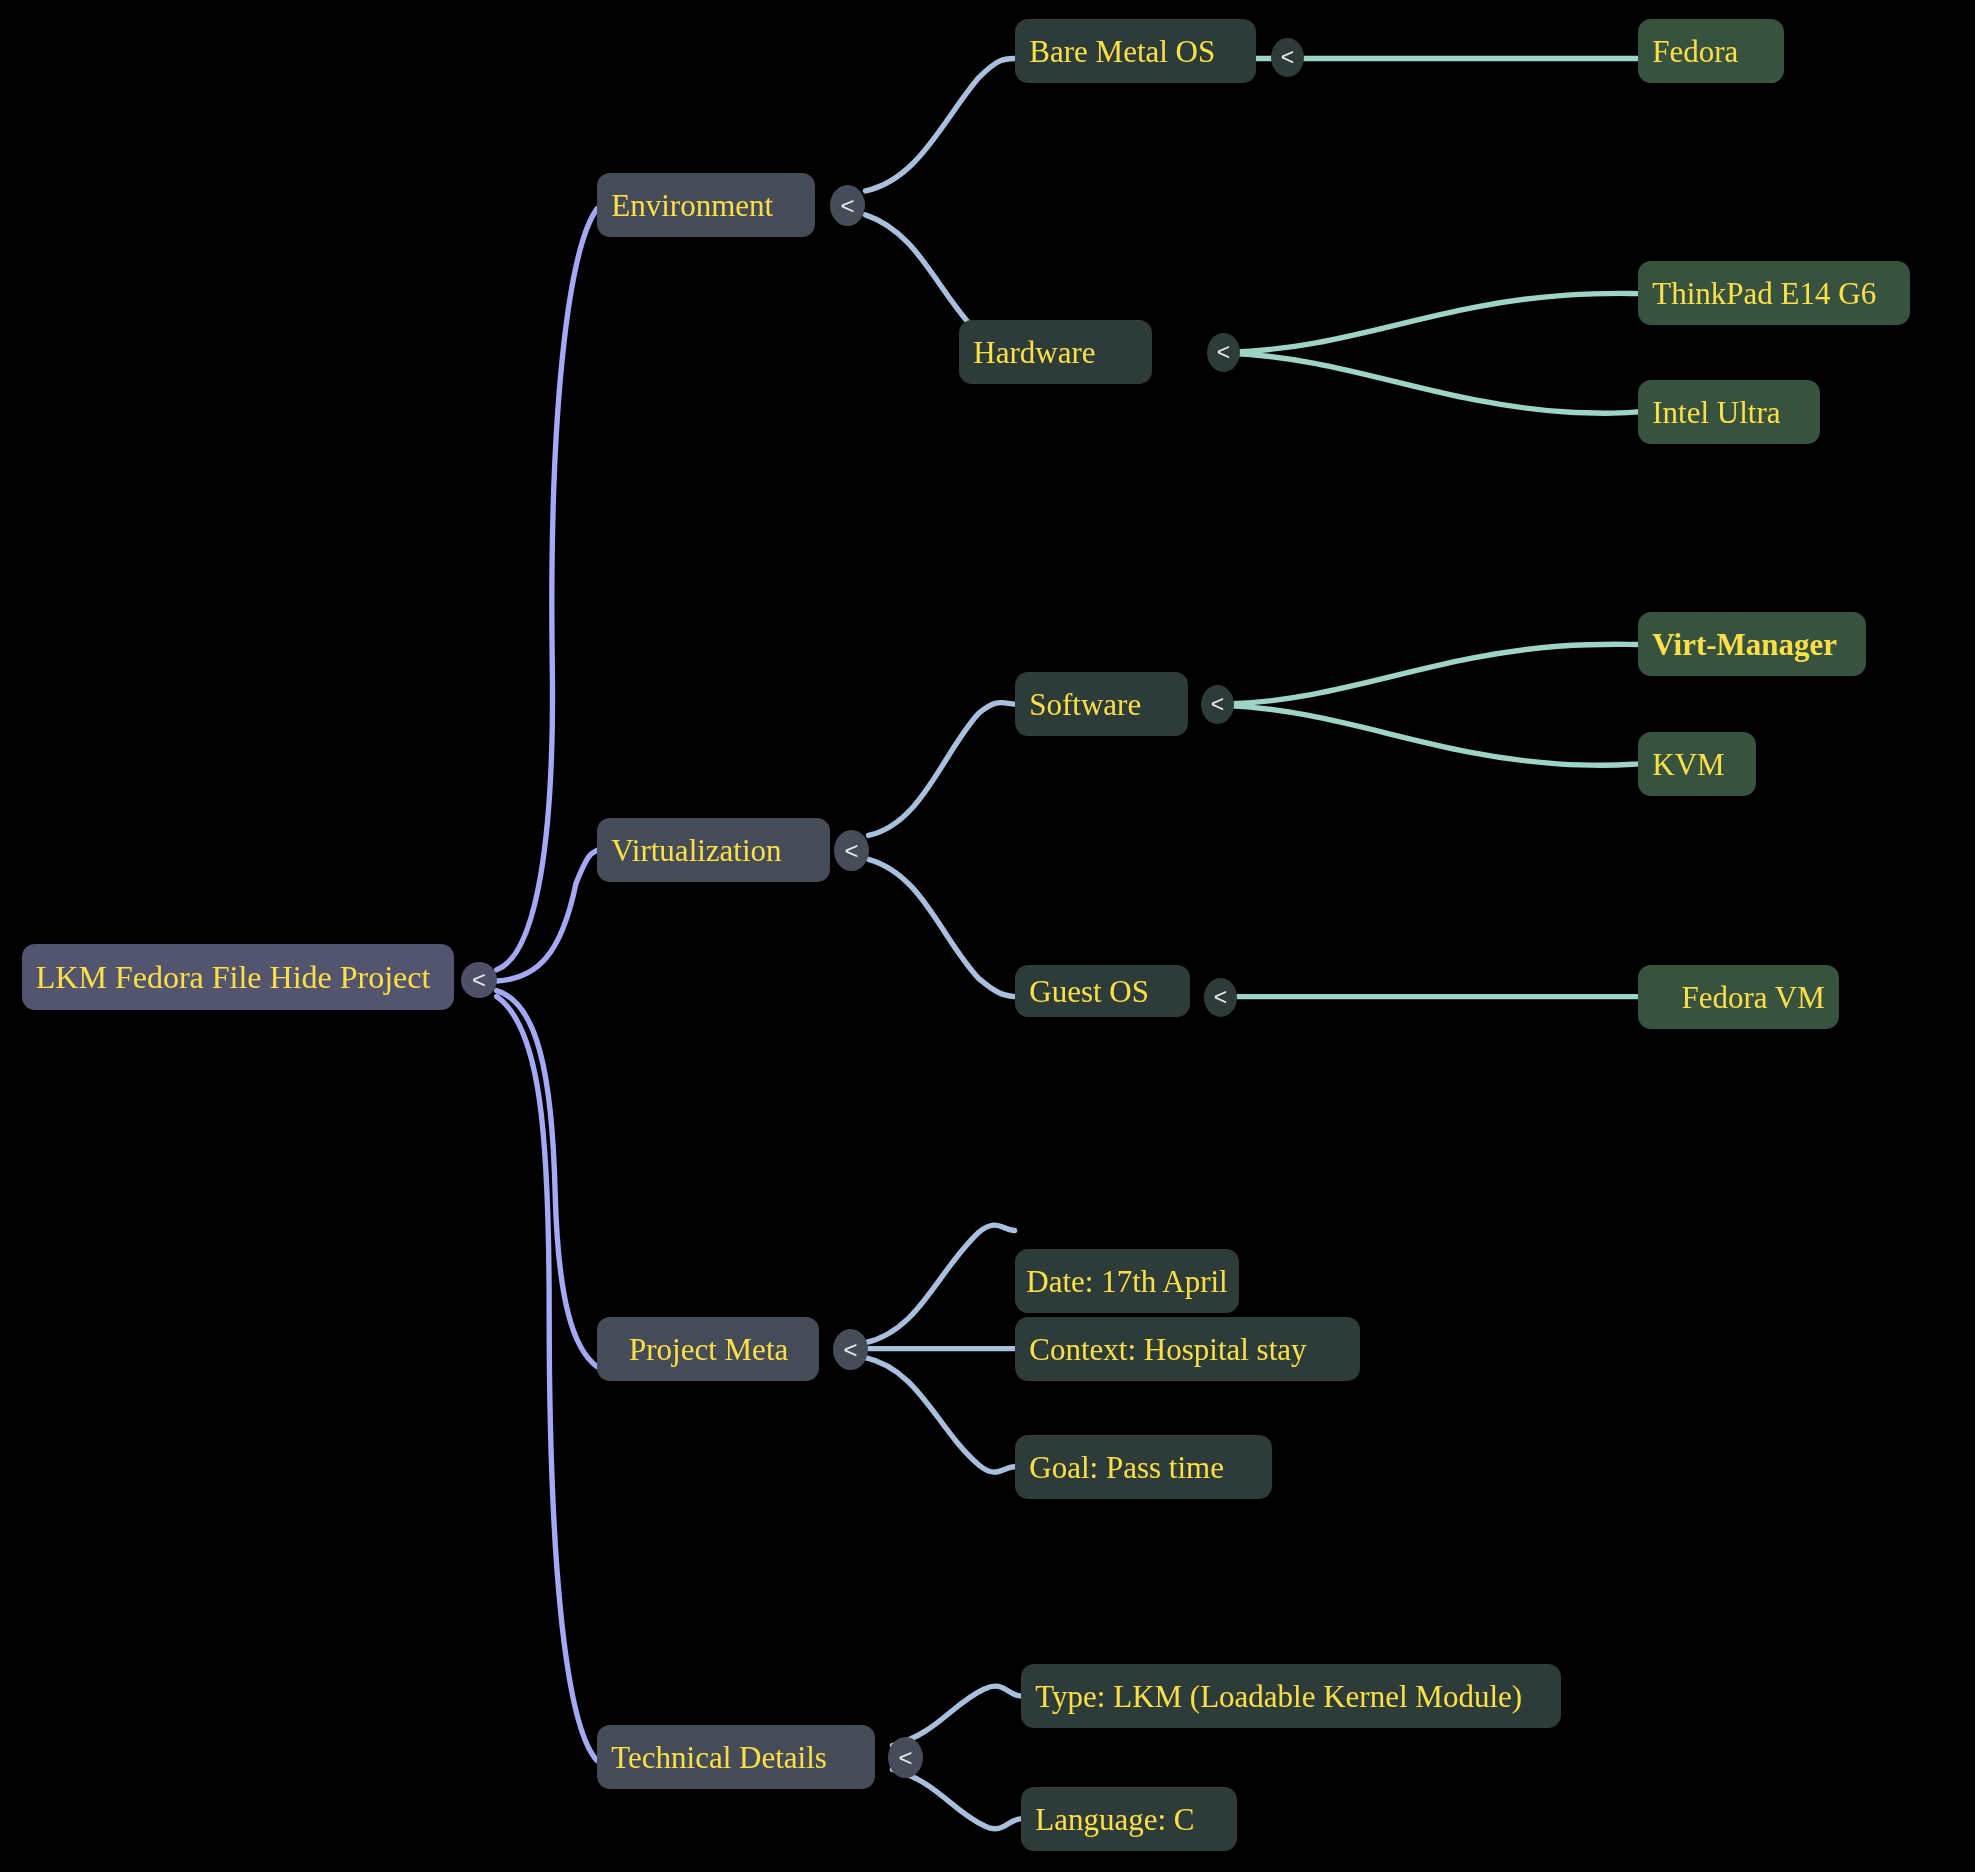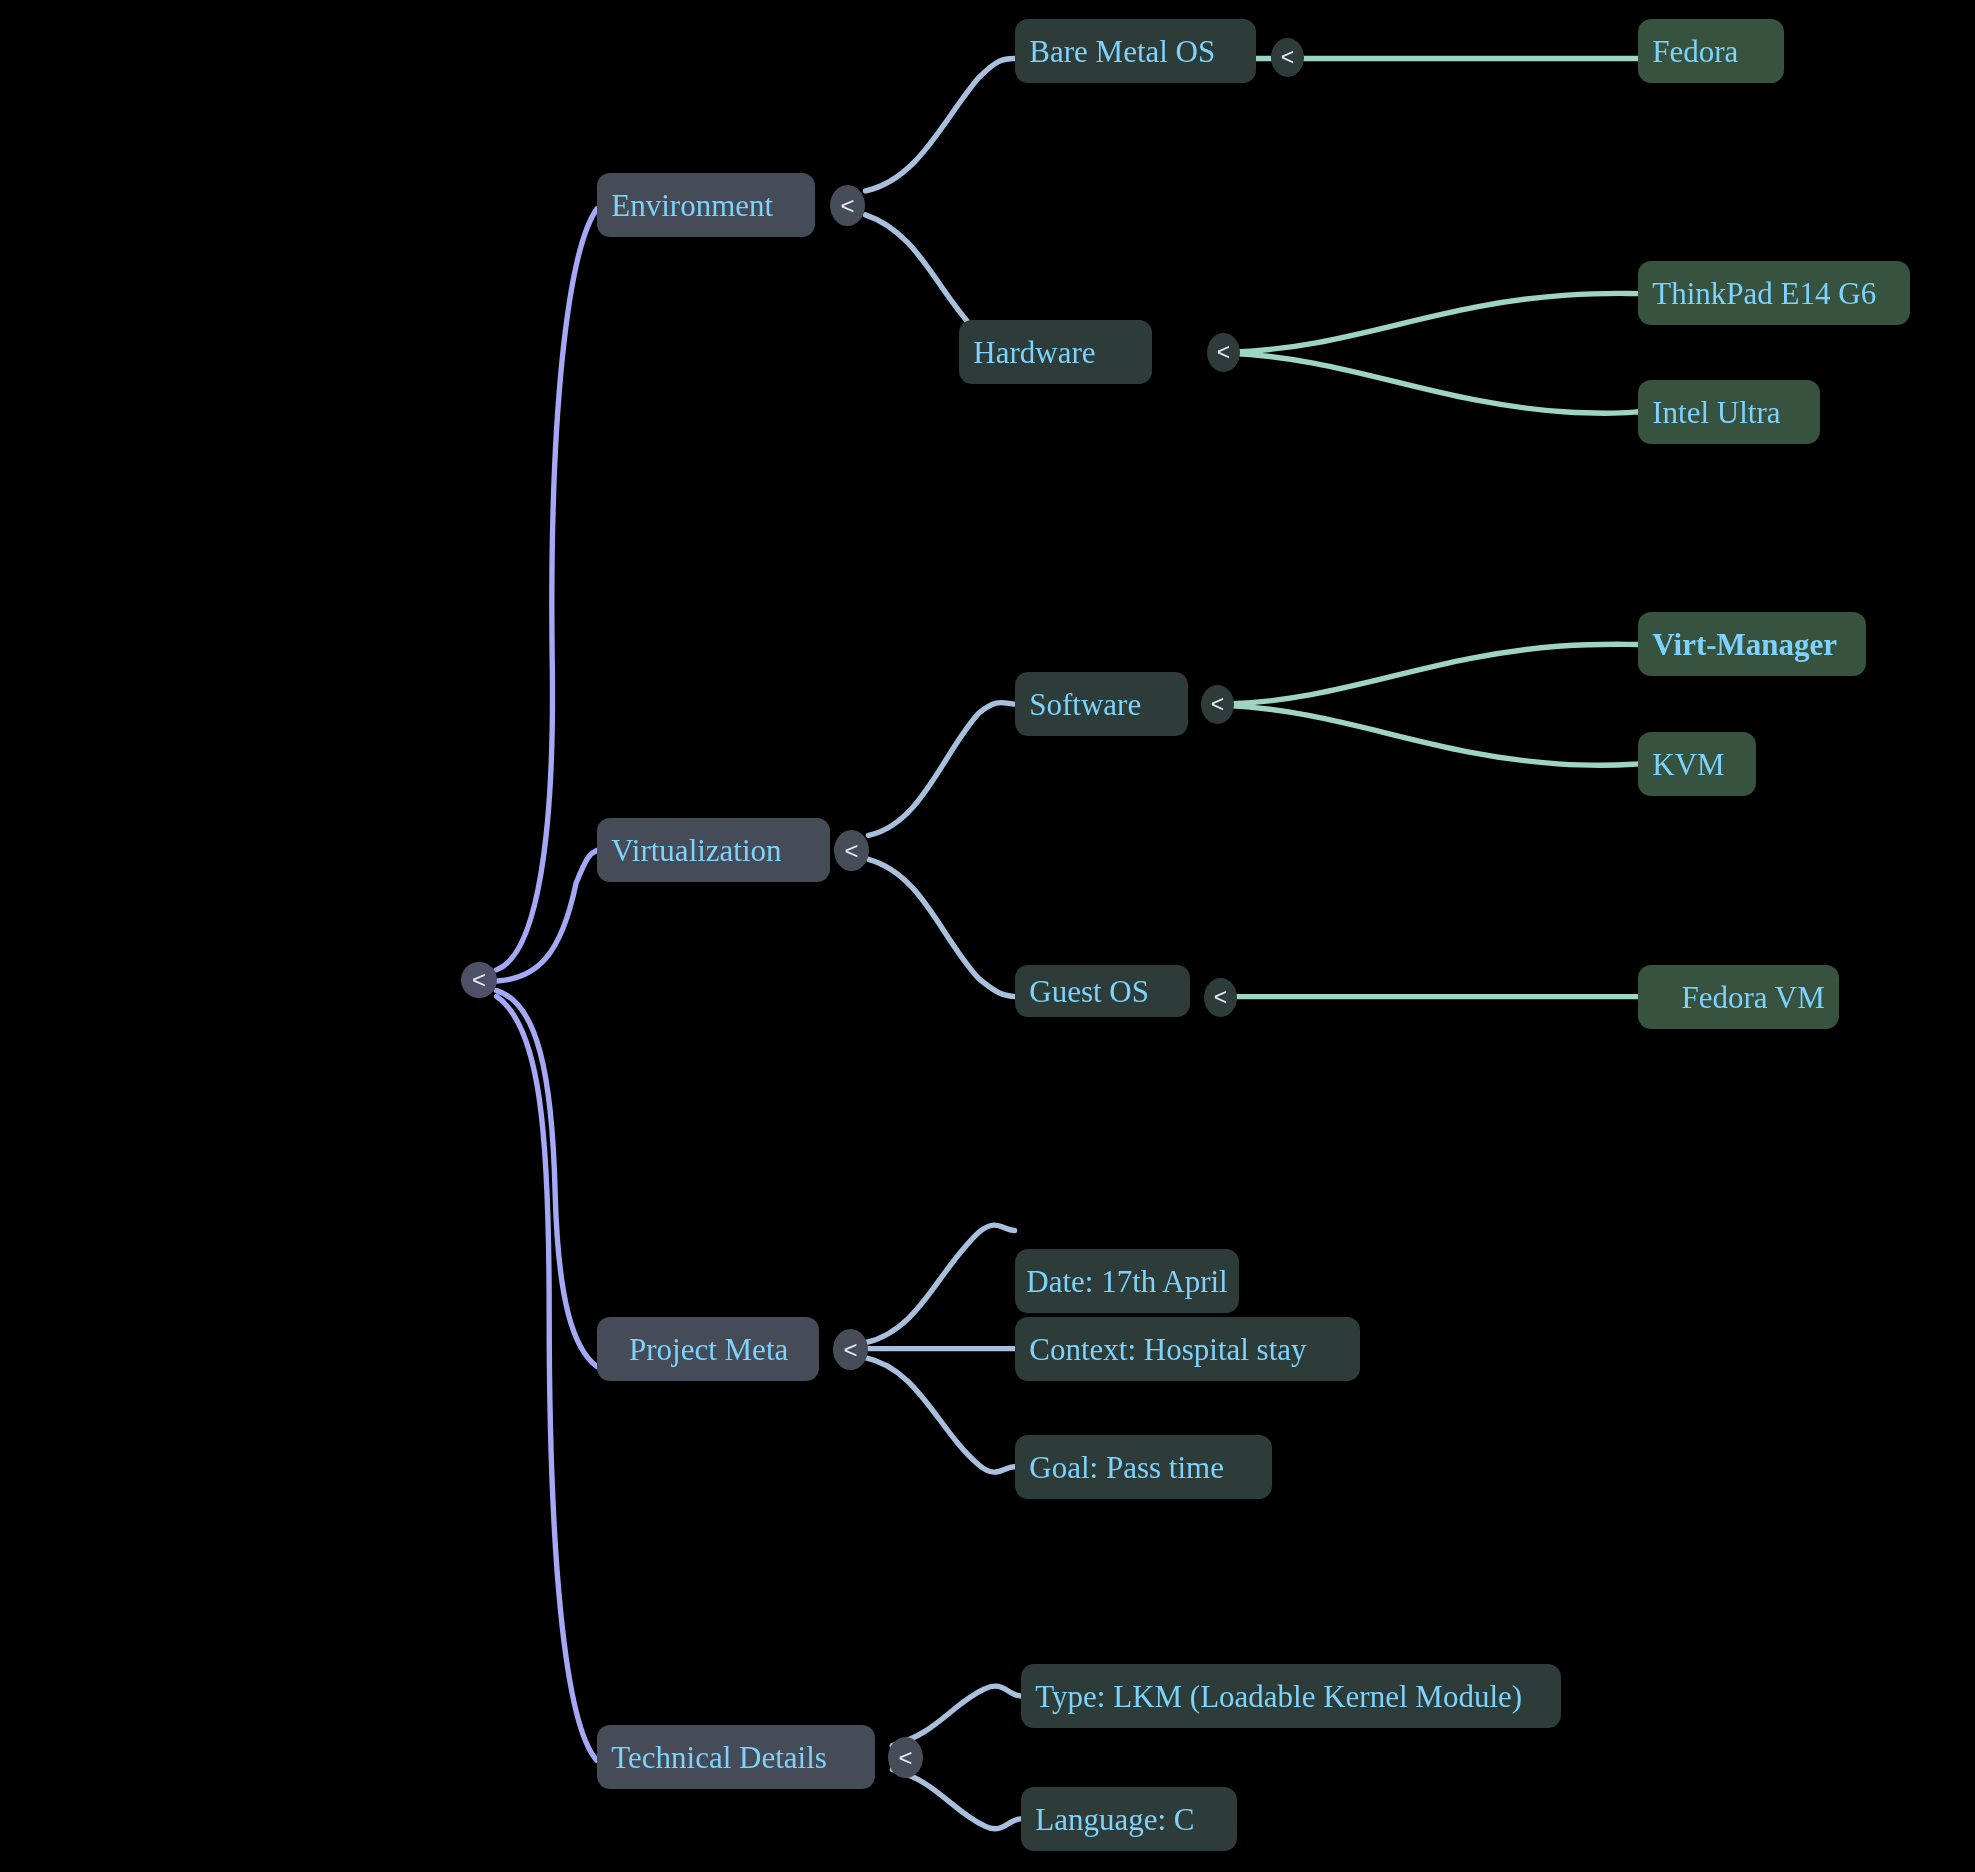--- a/index.html
+++ b/index.html
@@ -27,21 +27,21 @@
     width: 1975px;
     height: 1872px;
     pointer-events: none;
   }
   .node {
     position: absolute;
     box-sizing: border-box;
     display: flex;
     align-items: center;
     border-radius: 13px;
-    color: #7dd3fc;
+    color: #fde047;
     font-family: "Liberation Serif", "DejaVu Serif", serif;
     white-space: nowrap;
     padding: 0 14.3px;
     line-height: 1;
   }
   .node-label {
     display: block;
     white-space: nowrap;
   }
   
@@ -118,20 +118,23 @@
     <g fill="none" stroke="#9ed4c5" stroke-width="9" stroke-linecap="round">
       <path d="M 2075,98 L 2745,98"></path>
       <path d="M 2060,590 C 2260,585 2400,510 2620,495 C 2700,490 2720,492 2745,492"></path>
       <path d="M 2060,592 C 2260,600 2400,675 2620,690 C 2700,695 2720,692 2745,690"></path>
       <path d="M 2050,1180 C 2250,1175 2390,1100 2610,1083 C 2690,1078 2715,1080 2745,1080"></path>
       <path d="M 2050,1182 C 2250,1190 2390,1265 2610,1280 C 2690,1285 2715,1282 2745,1280"></path>
       <path d="M 2055,1670 L 2745,1670"></path>
     </g>
   </svg>
 
+  <div class="node d0" style="left:21.5px; top:944px; width:432px; height:66px;">
+    <span class="node-label">LKM Fedora File Hide Project</span>
+  </div>
   <div class="toggle t0" style="left:461px; top:962px; width:36px; height:36px; font-size:24px;">
     <span class="chev">&lt;</span>
   </div>
 
   <div class="node d1" style="left:597px; top:173px; width:218px; height:64px;">
     <span class="node-label">Environment</span>
   </div>
   <div class="toggle t1" style="left:830px; top:185px; width:35px; height:41px; font-size:24px;">
     <span class="chev">&lt;</span>
   </div>

